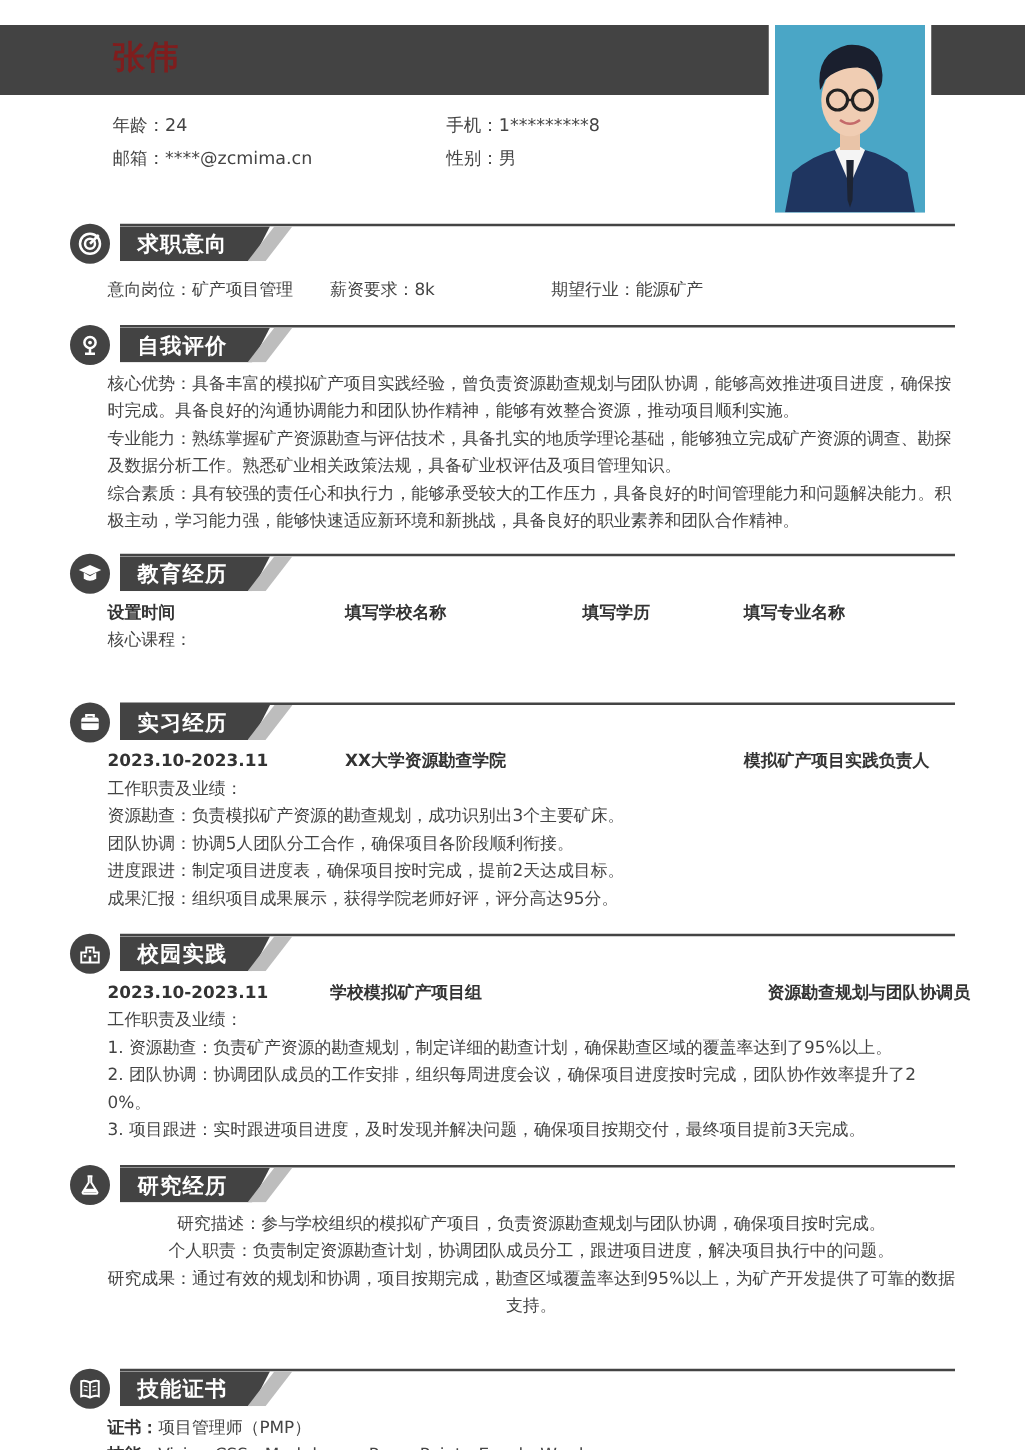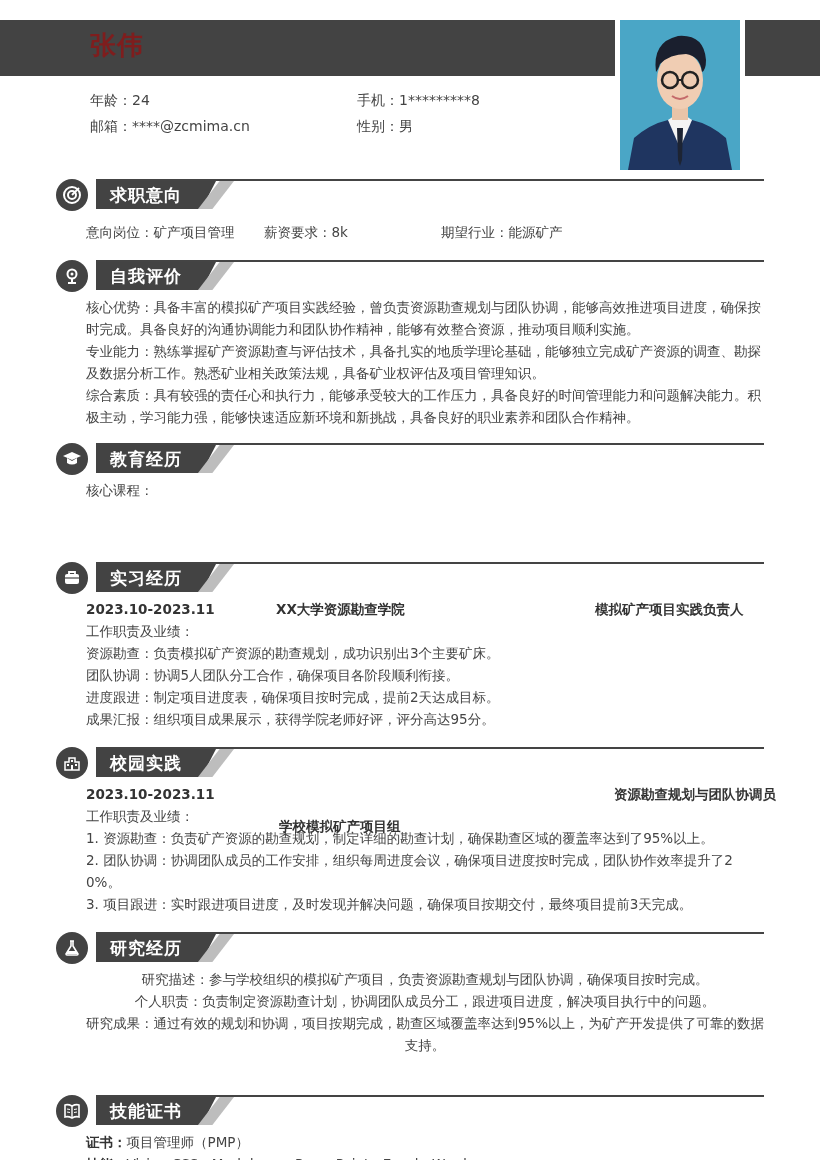--- a/index.html
+++ b/index.html
@@ -117,20 +117,26 @@
       <svg width="20" height="18" viewBox="0 0 20 18">
           <path d="M1 6 L10 2 L19 6 L10 10 Z" fill="#fff"></path>
           <path d="M5 8 L5 13 Q10 16 15 13 L15 8 L10 11 Z" fill="#fff"></path>
         </svg>
     </div>
     <div class="sec-title-box"></div>
     <div class="sec-slash"></div>
     <div class="sec-title">教育经历</div>
   </div>
   <div class="body" style="margin-top:4px;">
+    <div class="row bold">
+      <span style="left:0;">设置时间</span>
+      <span style="left:190px;">填写学校名称</span>
+      <span style="left:380px;">填写学历</span>
+      <span style="left:509px;">填写专业名称</span>
+    </div>
     <p>核心课程：</p>
   </div>
 </div>
 
 <div class="section" style="top:562px;">
   <div class="sec-head">
     <div class="sec-line"></div>
     <div class="sec-icon">
       <svg width="18" height="18" viewBox="0 0 18 18">
           <rect x="2" y="5" width="14" height="10" rx="2" fill="#fff"></rect>
@@ -168,21 +174,21 @@
           <rect x="8" y="11" width="2" height="5" fill="#fff"></rect>
         </svg>
     </div>
     <div class="sec-title-box"></div>
     <div class="sec-slash"></div>
     <div class="sec-title">校园实践</div>
   </div>
   <div class="body" style="margin-top:4px;">
     <div class="row bold">
       <span style="left:0;">2023.10-2023.11</span>
-      <span style="left:193px;margin-top:32px;">学校模拟矿产项目组</span>
+      <span style="left:178px;">学校模拟矿产项目组</span>
       <span style="left:528px;">资源勘查规划与团队协调员</span>
     </div>
     <p>工作职责及业绩：</p>
     <p>1. 资源勘查：负责矿产资源的勘查规划，制定详细的勘查计划，确保勘查区域的覆盖率达到了95%以上。</p>
     <p style="word-break:break-all;">2. 团队协调：协调团队成员的工作安排，组织每周进度会议，确保项目进度按时完成，团队协作效率提升了20%。</p>
     <p>3. 项目跟进：实时跟进项目进度，及时发现并解决问题，确保项目按期交付，最终项目提前3天完成。</p>
   </div>
 </div>
 
 <div class="section" style="top:932px;text-align:center;">

